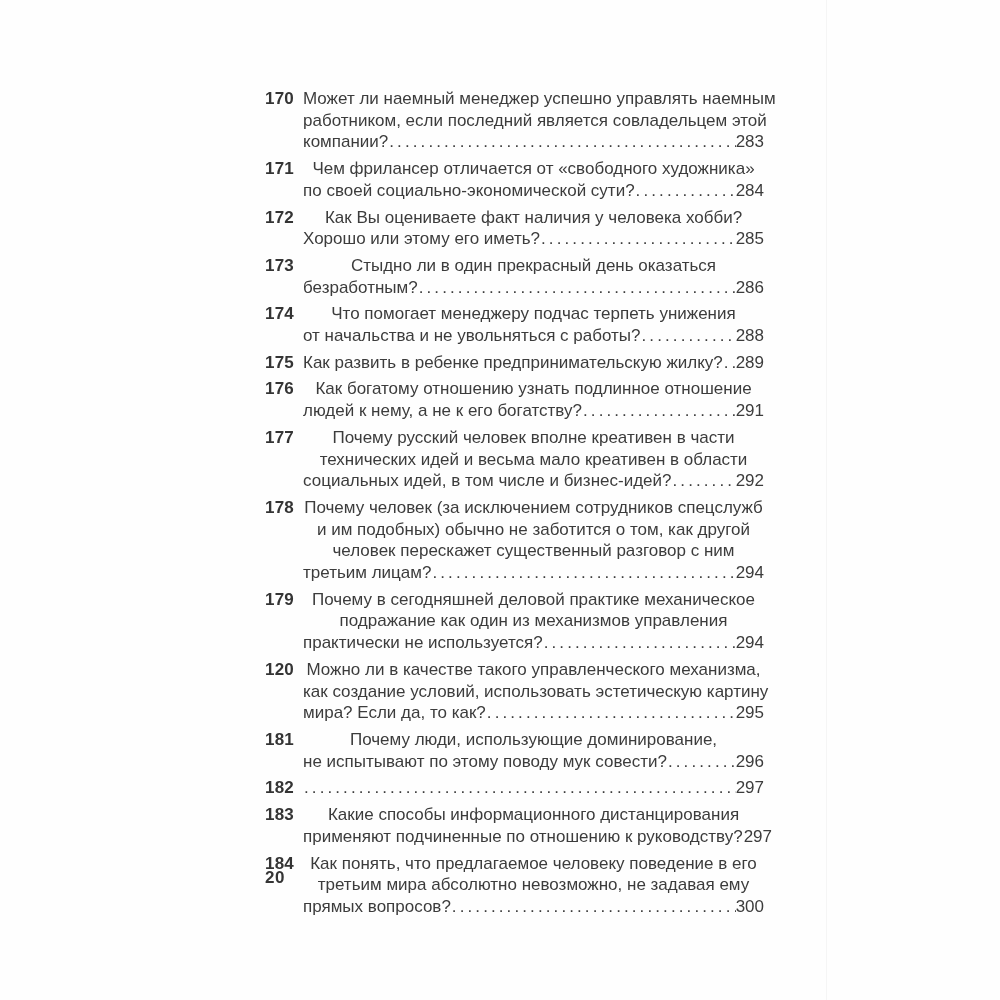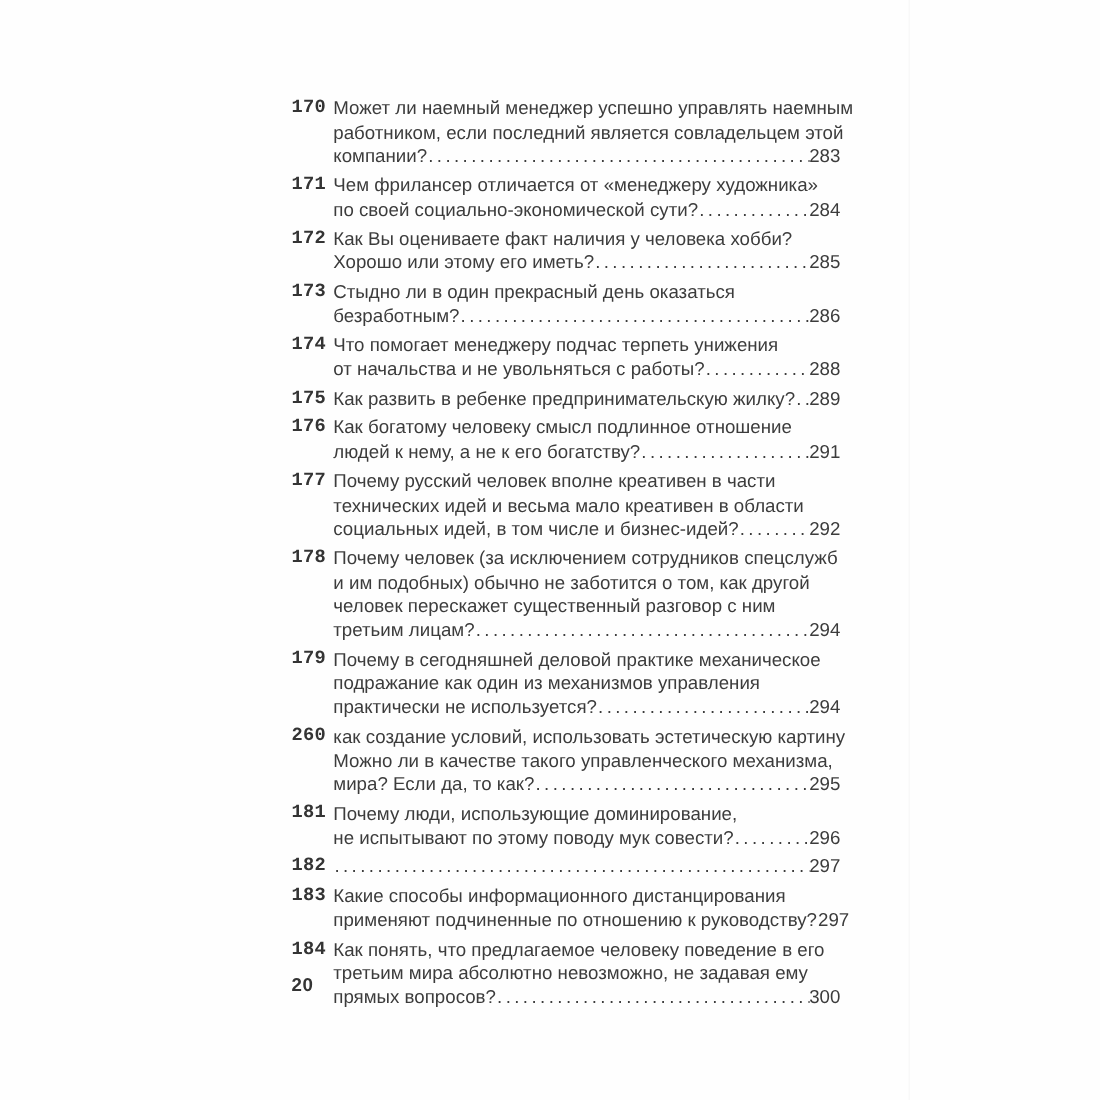--- a/index.html
+++ b/index.html
@@ -39,28 +39,28 @@
   .toc-entry {
     display: flex;
     margin-bottom: 5px;
   }
   .toc-entry .num {
     flex: none;
     width: 38px;
     font-weight: 700;
     color: #343434;
     letter-spacing: 0.2px;
-    font-family: Liberation Mono, monospace;
   }
   .toc-entry .content {
     flex: 1 1 auto;
     min-width: 0;
   }
   .toc-entry .line {
     white-space: nowrap;
+    text-align: center;
   }
   .toc-entry .lastline {
     display: flex;
     align-items: baseline;
   }
   .toc-entry .lastline .line-text {
     flex: none;
     white-space: nowrap;
   }
   .leader {
@@ -75,21 +75,21 @@
     letter-spacing: 3.1px;
     color: #3c3c3c;
   }
   .page-ref {
     flex: none;
     white-space: nowrap;
   }
   .footer-page-number {
     position: absolute;
     left: 265px;
-    top: 886px;
+    top: 868px;
     font-size: 17px;
     font-weight: 700;
     color: #343434;
     letter-spacing: 0.5px;
   }
 </style>
 </head>
 <body>
 
 <div class="book-page">
@@ -105,21 +105,21 @@
         <span class="line-text">компании?</span>
         <span class="leader"></span>
         <span class="page-ref">283</span>
       </span>
     </span>
   </div>
 
   <div class="toc-entry">
     <span class="num">171</span>
     <span class="content">
-      <div class="line">Чем фрилансер отличается от «менеджеру художника»</div>
+      <div class="line">Чем фрилансер отличается от «свободного художника»</div>
           <span class="lastline">
         <span class="line-text">по своей социально-экономической сути?</span>
         <span class="leader"></span>
         <span class="page-ref">284</span>
       </span>
     </span>
   </div>
 
   <div class="toc-entry">
     <span class="num">172</span>
@@ -164,21 +164,21 @@
         <span class="line-text">Как развить в ребенке предпринимательскую жилку?</span>
         <span class="leader"></span>
         <span class="page-ref">289</span>
       </span>
     </span>
   </div>
 
   <div class="toc-entry">
     <span class="num">176</span>
     <span class="content">
-      <div class="line">Как богатому человеку смысл подлинное отношение</div>
+      <div class="line">Как богатому отношению узнать подлинное отношение</div>
           <span class="lastline">
         <span class="line-text">людей к нему, а не к его богатству?</span>
         <span class="leader"></span>
         <span class="page-ref">291</span>
       </span>
     </span>
   </div>
 
   <div class="toc-entry">
     <span class="num">177</span>
@@ -214,24 +214,24 @@
           <div class="line">подражание как один из механизмов управления</div>
           <span class="lastline">
         <span class="line-text">практически не используется?</span>
         <span class="leader"></span>
         <span class="page-ref">294</span>
       </span>
     </span>
   </div>
 
   <div class="toc-entry">
-    <span class="num">260</span>
-    <span class="content">
-      <div class="line">как создание условий, использовать эстетическую картину</div>
-          <div class="line">Можно ли в качестве такого управленческого механизма,</div>
+    <span class="num">120</span>
+    <span class="content">
+      <div class="line">Можно ли в качестве такого управленческого механизма,</div>
+          <div class="line">как создание условий, использовать эстетическую картину</div>
           <span class="lastline">
         <span class="line-text">мира? Если да, то как?</span>
         <span class="leader"></span>
         <span class="page-ref">295</span>
       </span>
     </span>
   </div>
 
   <div class="toc-entry">
     <span class="num">181</span>

